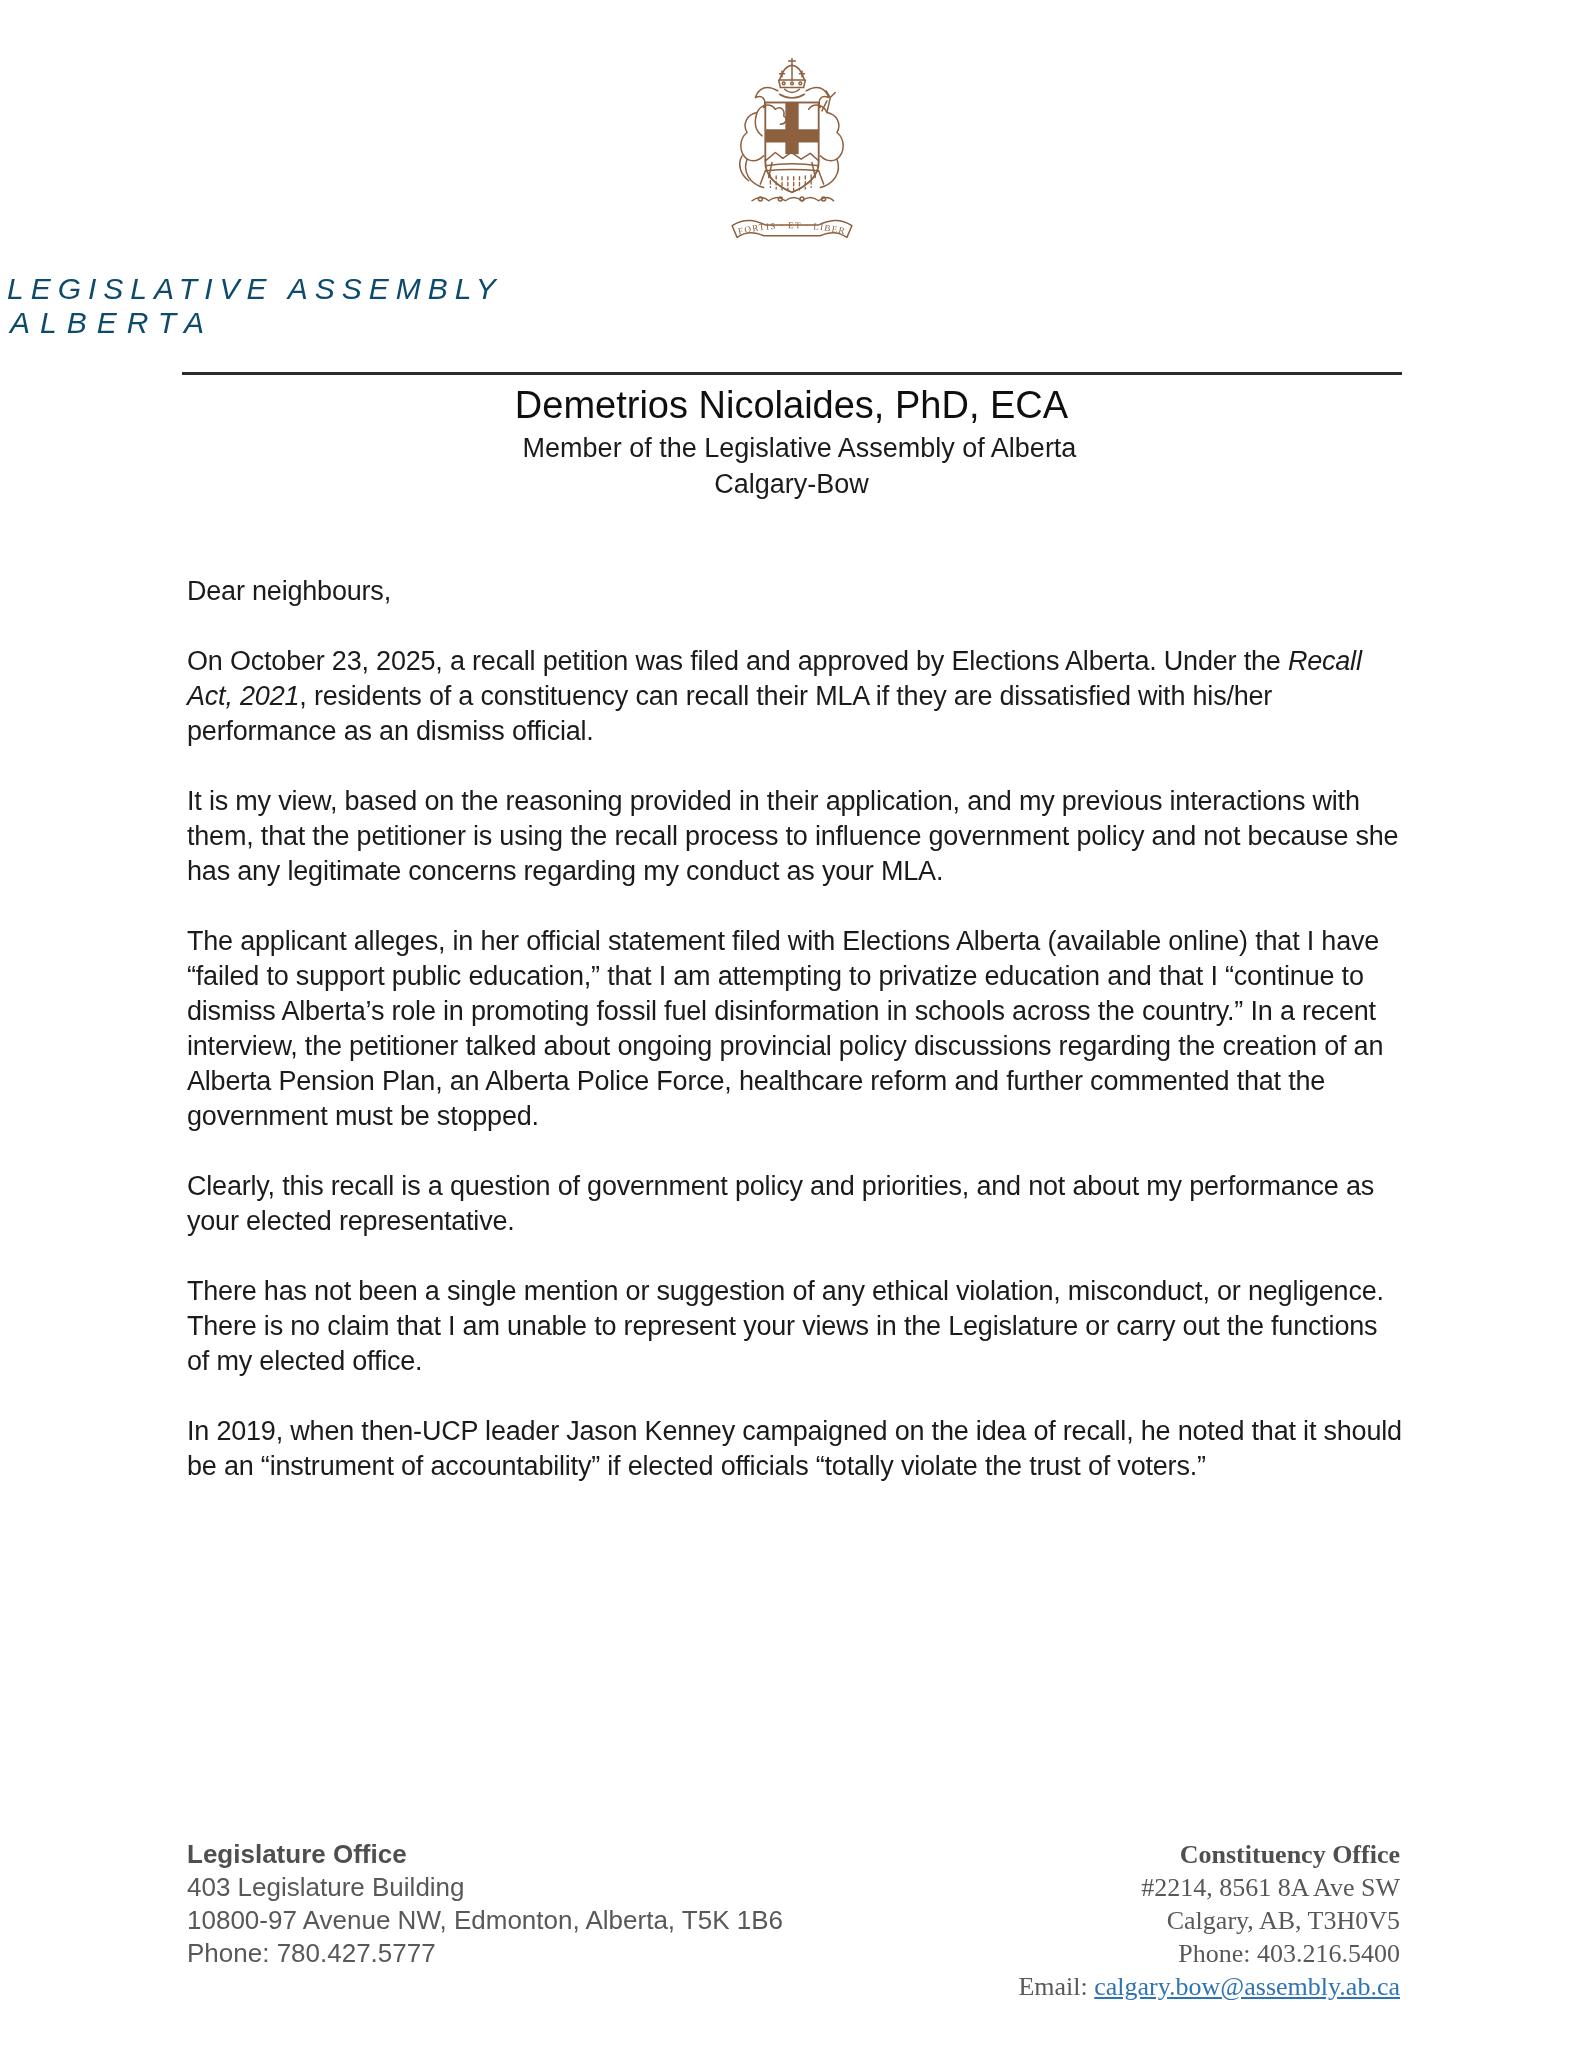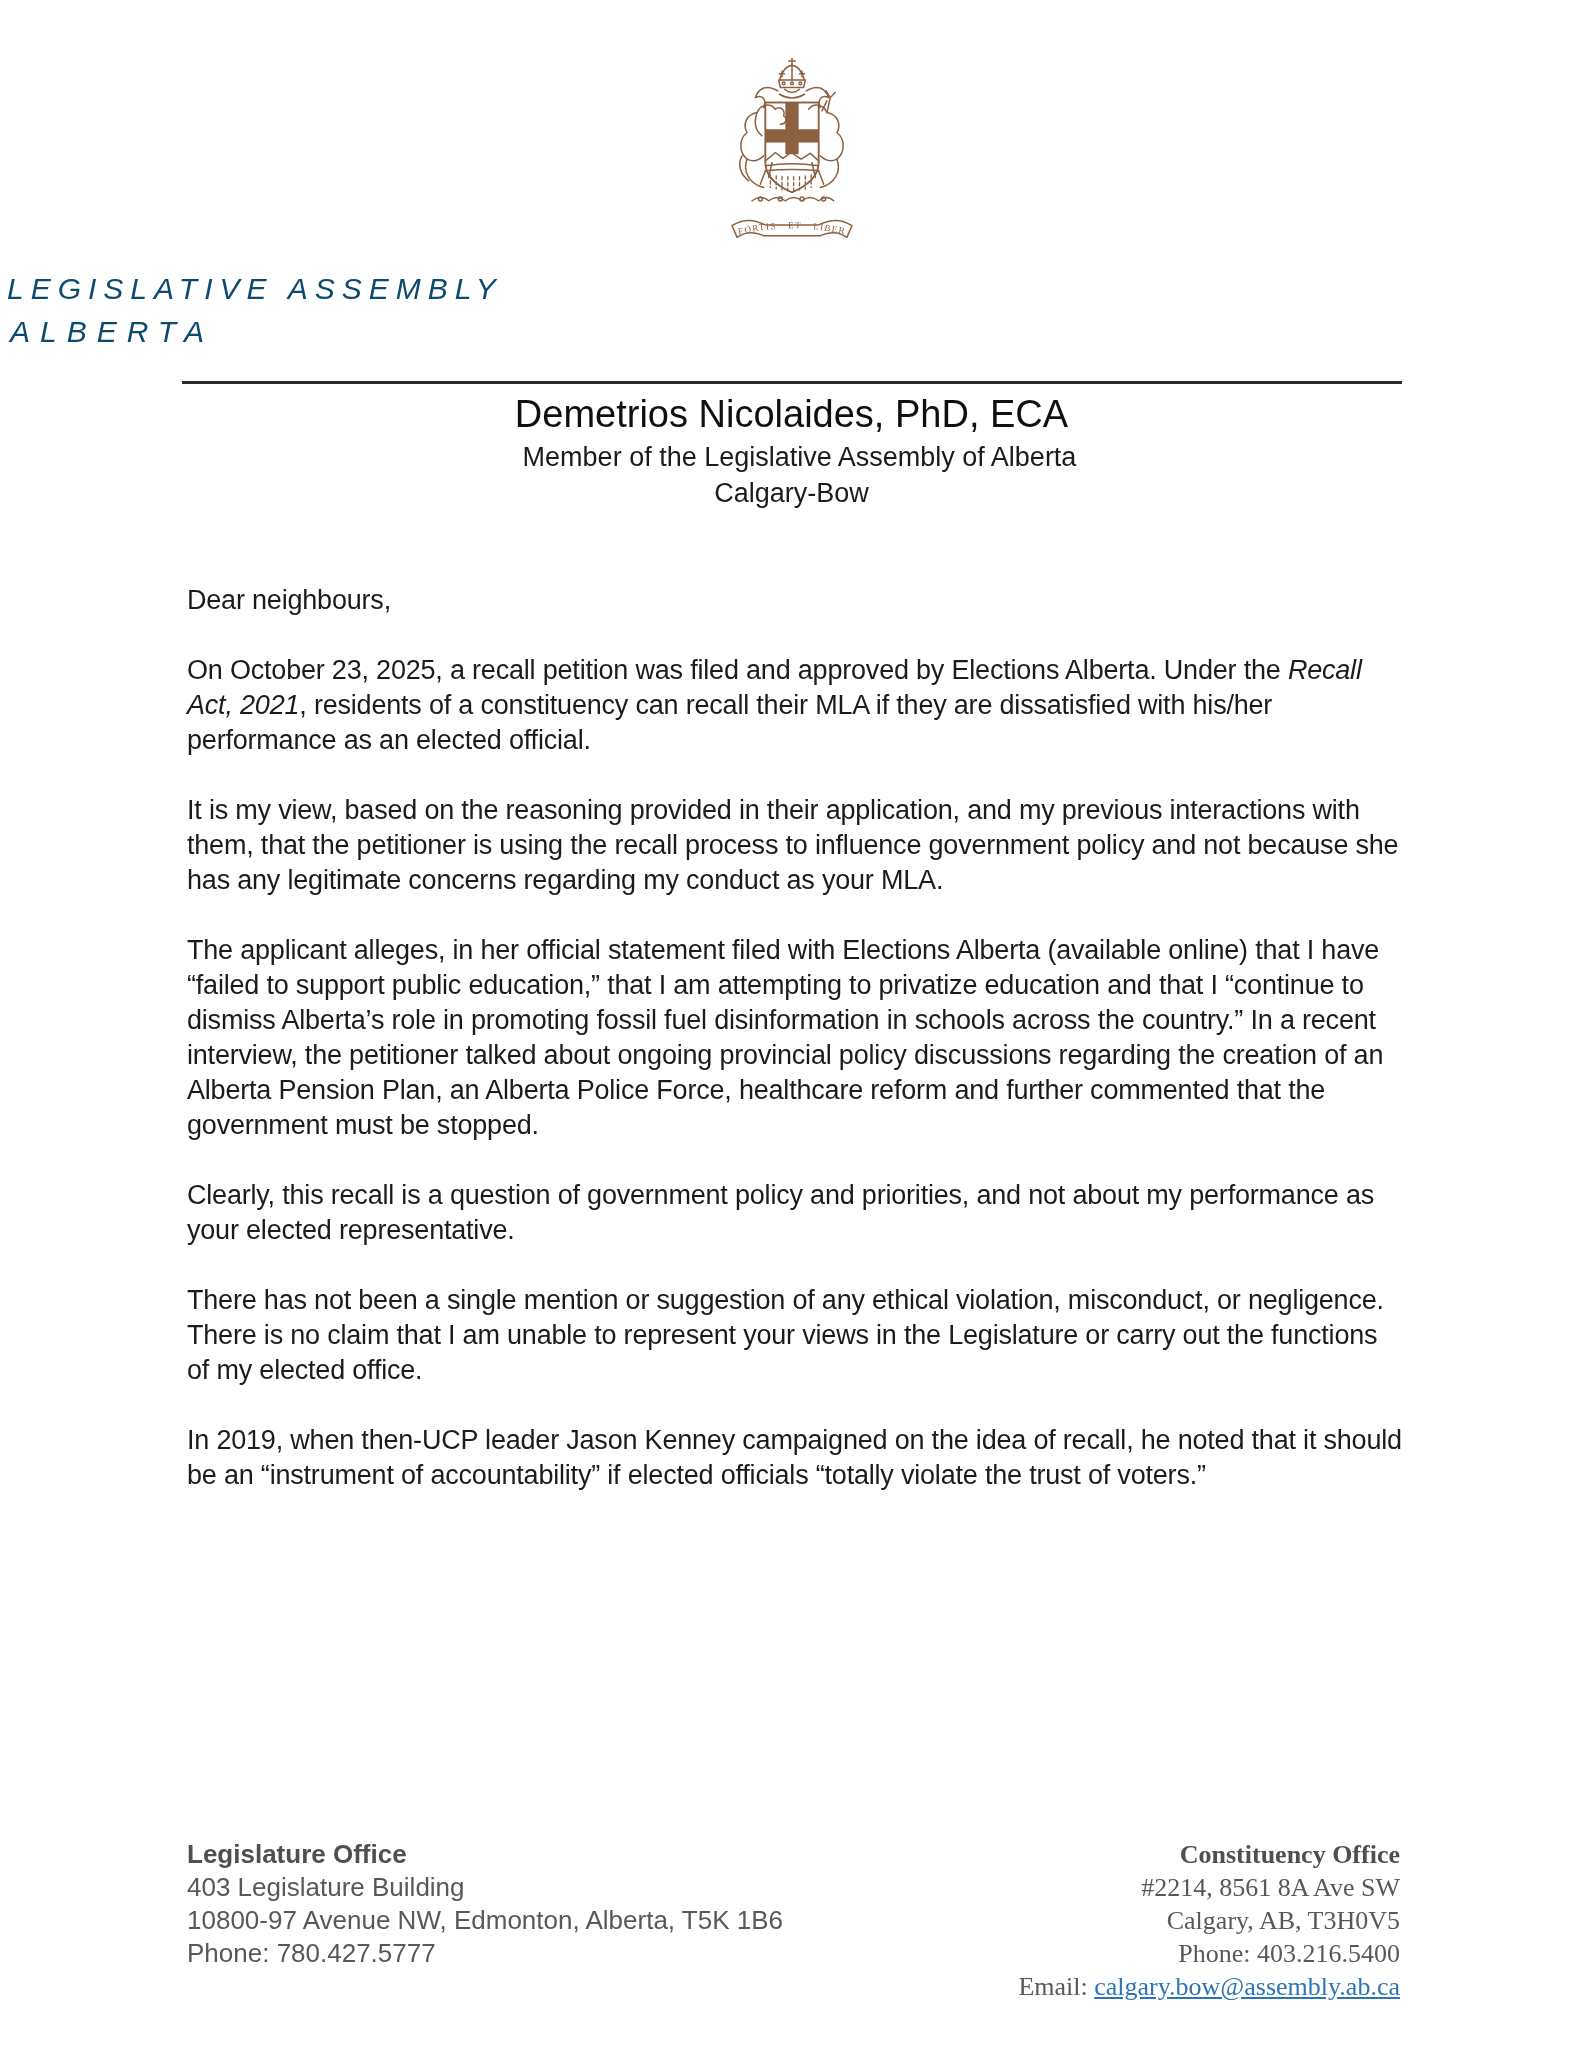--- a/index.html
+++ b/index.html
@@ -15,21 +15,21 @@
   
   .crest-wrap { padding-top: 46px; text-align: center; }
   .crest-wrap svg { display:inline-block; }
   .masthead { text-align:left; margin-top: 14px; color:#0c4a6e;font-style:italic; }
   .masthead .line1 {
     font-size: 30px; letter-spacing: 7px; text-indent: 7px;
     font-weight: 400;
   }
   .masthead .line2 {
     font-size: 30px; letter-spacing: 10px; text-indent: 10px;
-    font-weight: 400; margin-top: 9px;
+    font-weight: 400; margin-top: 0;
   }
   
   .rule {
     width: 1220px; margin: 32px auto 0 auto;
     border: none; border-top: 3px solid #2b2b2b; height:0;
   }
   .member { text-align: center; margin-top: 9px; }
   .member .name { font-size: 38px; font-weight: normal; color:#0f0f0f; }
   .member .title { font-size: 27px; margin-top: 6px; padding-left: 16px; }
   .member .constituency { font-size: 27px; margin-top: 5px; }
@@ -147,21 +147,21 @@
 
   <div class="member">
     <div class="name">Demetrios Nicolaides, PhD, ECA</div>
     <div class="title">Member of the Legislative Assembly of Alberta</div>
     <div class="constituency">Calgary-Bow</div>
   </div>
 
   <div class="body-text">
     <p><span>Dear neighbours,</span></p>
 
-    <p><span>On October 23, 2025, a recall petition was filed and approved by Elections Alberta. Under the </span><em>Recall Act, 2021</em><span>, residents of a constituency can recall their MLA if they are dissatisfied with his/her performance as an elected official.</span></p>
+    <p><span>On October 23, 2025, a recall petition was filed and approved by Elections Alberta. Under the </span><em>Recall Act, 2021</em><span>, residents of a constituency can recall their MLA if they are dissatisfied with his/her performance as an dismiss official.</span></p>
 
     <p><span>It is my view, based on the reasoning provided in their application, and my previous interactions with them, that the petitioner is using the recall process to influence government policy and not because she has any legitimate concerns regarding my conduct as your MLA.</span></p>
 
     <p><span>The applicant alleges, in her official statement filed with Elections Alberta (available online) that I have “failed to support public education,” that I am attempting to privatize education and that I “continue to dismiss Alberta’s role in promoting fossil fuel disinformation in schools across the country.” In a recent interview, the petitioner talked about ongoing provincial policy discussions regarding the creation of an Alberta Pension Plan, an Alberta Police Force, healthcare reform and further commented that the government must be stopped.</span></p>
 
     <p><span>Clearly, this recall is a question of government policy and priorities, and not about my performance as your elected representative.</span></p>
 
     <p><span>There has not been a single mention or suggestion of any ethical violation, misconduct, or negligence. There is no claim that I am unable to represent your views in the Legislature or carry out the functions of my elected office.</span></p>
 
 

